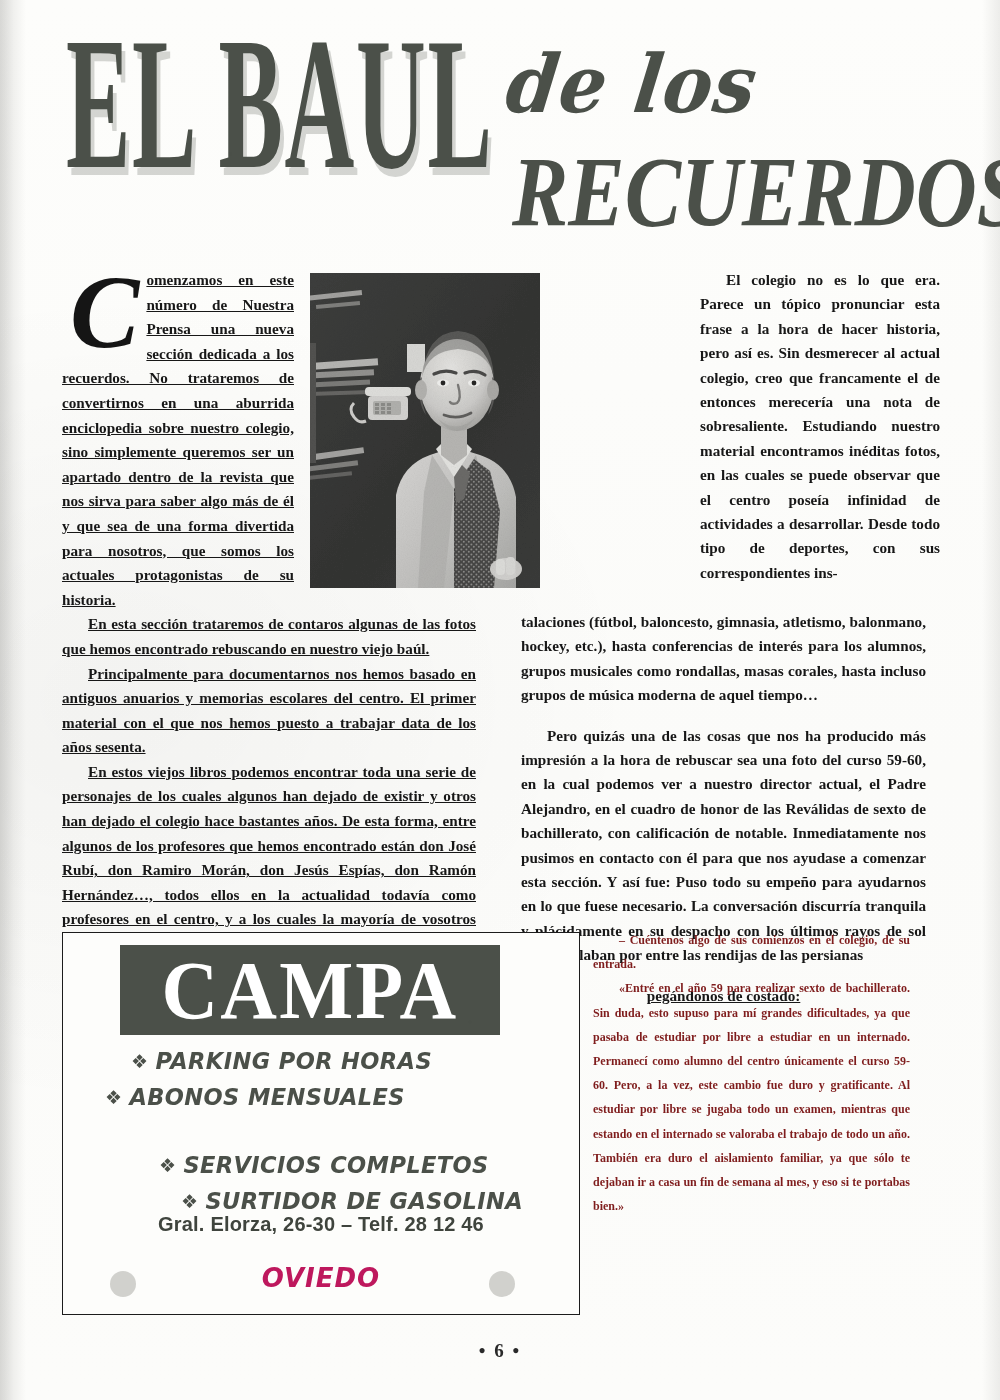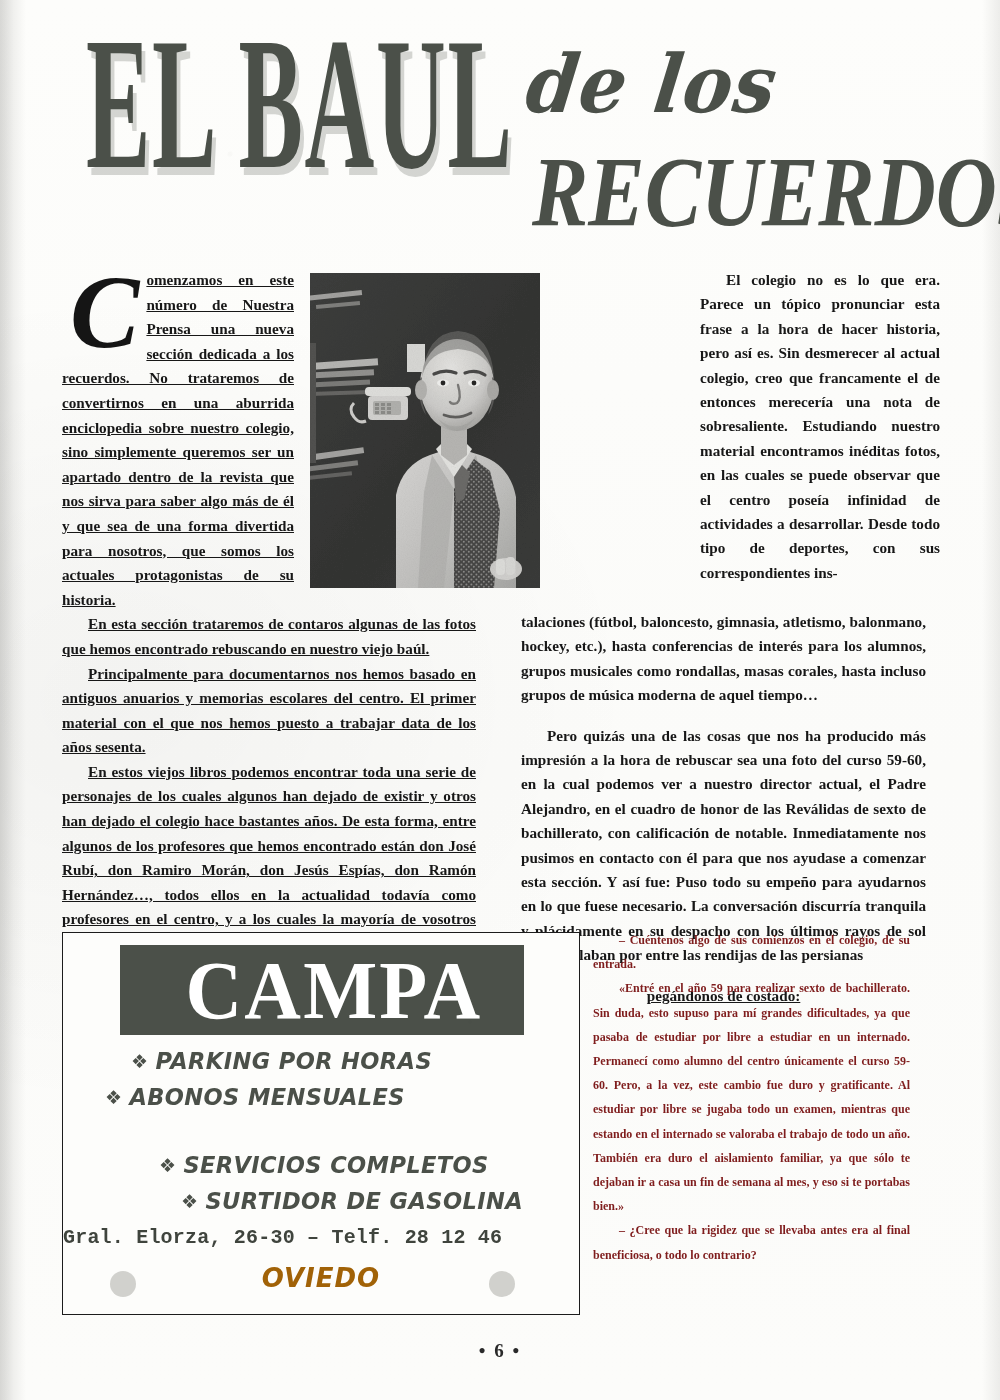--- a/index.html
+++ b/index.html
@@ -51,21 +51,20 @@
     pointer-events: none;
   }
 
   
   .masthead {
     position: absolute;
     left: 60px;
     top: 14px;
     width: 880px;
     height: 222px;
-    margin-left: 20px;
   }
   .mast-line1 {
     position: absolute;
     left: 6px;
     top: -6px;
     font-family: "Liberation Serif", "DejaVu Serif", serif;
     font-weight: 700;
     font-size: 186px;
     line-height: 186px;
     letter-spacing: 3px;
@@ -202,21 +201,20 @@
   .ad-logo {
     position: absolute;
     left: 57px;
     top: 12px;
     width: 380px;
     height: 90px;
     background: #4b5049;
     display: flex;
     align-items: center;
     justify-content: center;
-    padding-left: 24px;
   }
   .ad-logo span {
     font-family: "Liberation Serif", "DejaVu Serif", serif;
     font-weight: 700;
     font-size: 74px;
     line-height: 74px;
     color: #ffffff;
     letter-spacing: 2px;
     transform: scaleY(1.12) scaleX(1.06);
   }
@@ -242,38 +240,38 @@
   }
   .ad-i1 { padding-left: 42px; }
   .ad-i2 { padding-left: 68px; }
   .ad-i3 { padding-left: 96px; margin-top: 32px; }
   .ad-i4 { padding-left: 118px; }
   .ad-i5 { padding-left: 140px; }
 
   .ad-address {
     position: absolute;
     left: 0; right: 0;
-    top: 293px;
-    text-align: left;
-    font-family: Liberation Mono, monospace;
+    top: 280px;
+    text-align: center;
+    font-family: Liberation Sans, sans-serif;
     font-weight: 700;
     font-size: 20px;
     color: #3f443d;
     letter-spacing: .2px;
   }
   .ad-city {
     position: absolute;
     left: 0; right: 0;
     top: 330px;
     text-align: center;
     font-family: "DejaVu Sans", "Liberation Sans", sans-serif;
     font-weight: 700;
     font-style: italic;
     font-size: 26px;
-    color: #a16207;
+    color: #be185d;
     letter-spacing: 1px;
   }
   .punch {
     position: absolute;
     width: 26px; height: 26px;
     border-radius: 50%;
     background: #c9c9c4;
     opacity: .85;
   }
   .punch-l { left: 47px; top: 338px; }
@@ -437,21 +435,20 @@
 
   <div class="full-right">
     <p style="text-indent:0">talaciones (fútbol, baloncesto, gimnasia, atletismo, balonmano, hockey, etc.), hasta conferencias de interés para los alumnos, grupos musicales como rondallas, masas corales, hasta incluso grupos de música moderna de aquel tiempo…</p>
     <p>Pero quizás una de las cosas que nos ha producido más impresión a la hora de rebuscar sea una foto del curso 59-60, en la cual podemos ver a nuestro director actual, el Padre Alejandro, en el cuadro de honor de las Reválidas de sexto de bachillerato, con calificación de notable. Inmediatamente nos pusimos en contacto con él para que nos ayudase a comenzar esta sección. Y así fue: Puso todo su empeño para ayudarnos en lo que fuese necesario. La conversación discurría tranquila y plácidamente en su despacho con los últimos rayos de sol que se colaban por entre las rendijas de las persianas</p>
     <p class="centerline">pegándonos de costado:</p>
   </div>
 
   <div class="col-right-low">
     <p>– Cuéntenos algo de sus comienzos en el colegio, de su entrada.</p>
     <p>«Entré en el año 59 para realizar sexto de bachillerato. Sin duda, esto supuso para mí grandes dificultades, ya que pasaba de estudiar por libre a estudiar en un internado. Permanecí como alumno del centro únicamente el curso 59-60. Pero, a la vez, este cambio fue duro y gratificante. Al estudiar por libre se jugaba todo un examen, mientras que estando en el internado se valoraba el trabajo de todo un año. También era duro el aislamiento familiar, ya que sólo te dejaban ir a casa un fin de semana al mes, y eso si te portabas bien.»</p>
-    <p>– ¿Cree que la rigidez que se llevaba antes era al final beneficiosa, o todo lo contrario?</p>
   </div>
 
   <div class="ad">
     <div class="ad-logo">
       <span>CAMPA</span>
     </div>
 
     <div class="ad-list">
       <div class="ad-item ad-i2">
         <span class="bullet">❖</span><span>PARKING POR HORAS</span>

